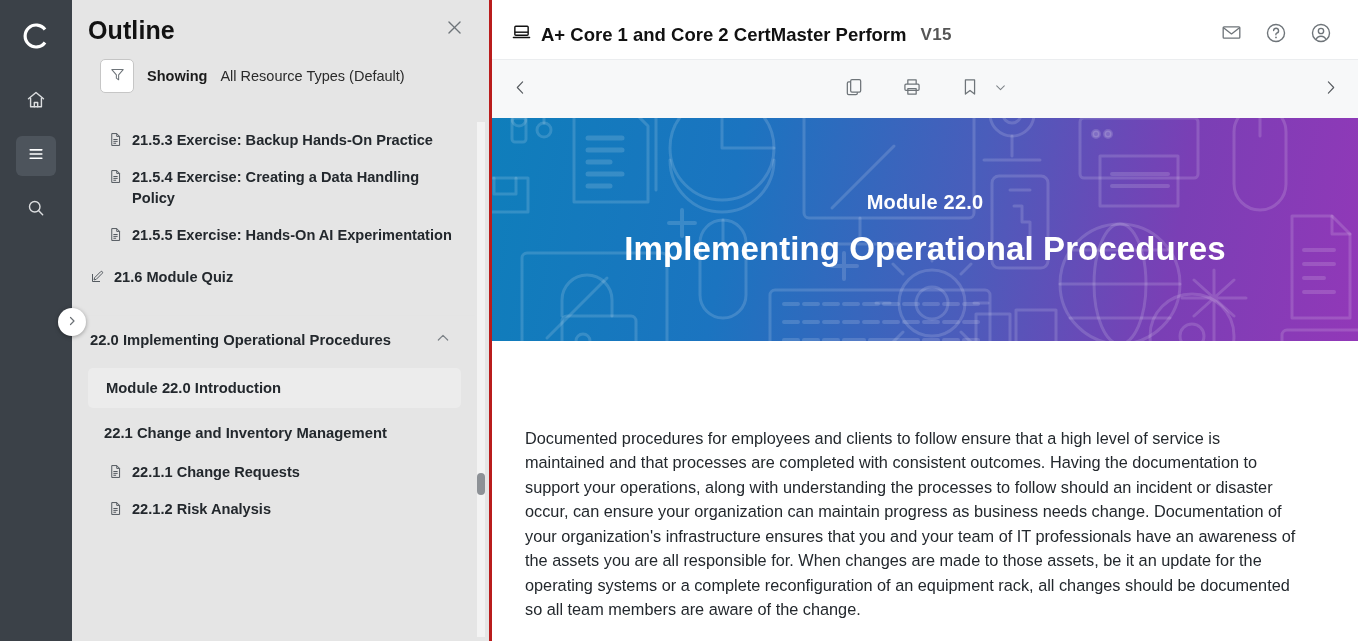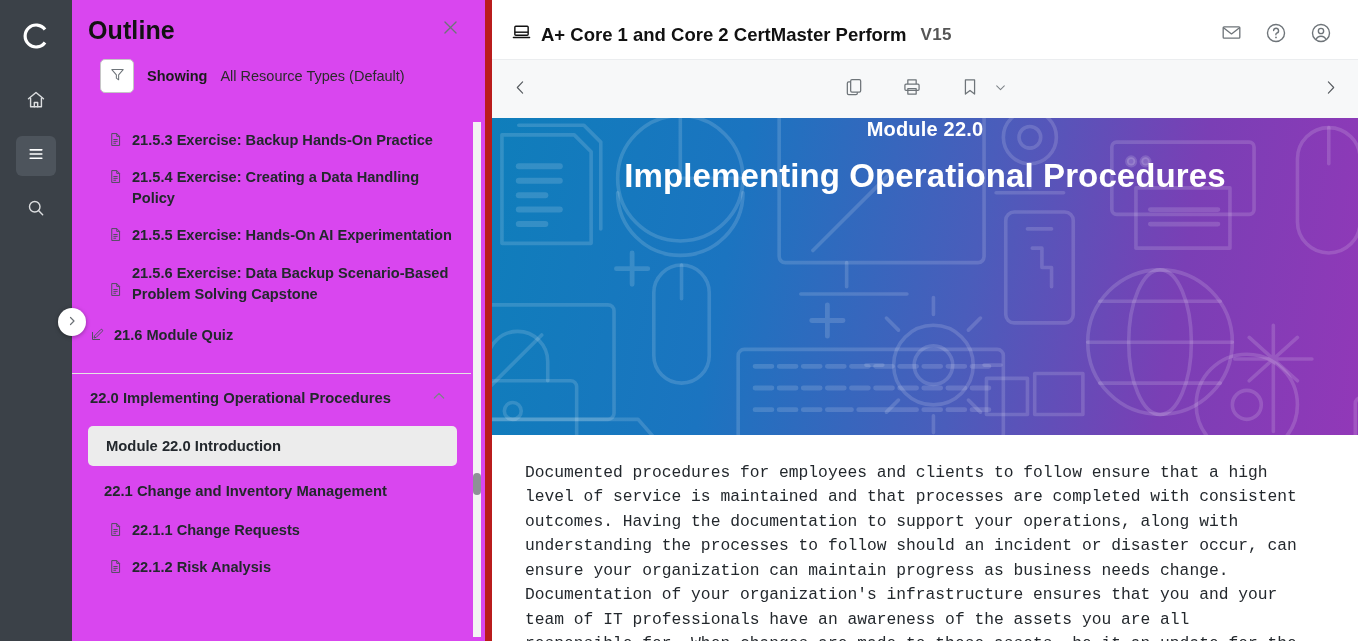--- a/index.html
+++ b/index.html
@@ -36,22 +36,22 @@
     position: absolute; left: 58px; top: 308px;
     width: 28px; height: 28px; border-radius: 50%;
     background: #ffffff; box-shadow: 0 1px 4px rgba(0,0,0,.35);
     display: flex; align-items: center; justify-content: center;
     cursor: pointer; z-index: 30;
   }
 
   
   .outline {
     width: 420px; flex: 0 0 420px; height: 641px;
-    background: #d946ef;
-    border-right: 7px solid #b91c1c;
+    background: #e5e5e5;
+    border-right: 3px solid #b91c1c;
     position: relative; overflow: hidden;
   }
   .outline-head {
     display: flex; align-items: flex-start; justify-content: space-between;
     padding: 16px 22px 0 16px;
   }
   .outline-title {
     font-size: 25px; font-weight: bold; color: #121212; letter-spacing: .1px;
   }
   .close-btn { width: 26px; height: 26px; cursor: pointer; display:flex; align-items:center; justify-content:center; }
@@ -132,35 +132,35 @@
   .tb-center {
     position: absolute; left: 0; right: 0; display: flex;
     align-items: center; justify-content: center; gap: 38px; pointer-events: none;
   }
   .tb-btn { display: flex; align-items: center; justify-content: center; cursor: pointer; pointer-events: auto; }
   .tb-caret { margin-left: -24px; cursor: pointer; pointer-events: auto; }
   .tb-spacer { flex: 1 1 auto; }
 
   
   .banner {
-    position: relative; height: 317px; overflow: hidden;
+    position: relative; height: 223px; overflow: hidden;
     background: linear-gradient(100deg, #0f7ebb 0%, #1b74c0 28%, #4a5dbb 55%, #7a3fb5 78%, #9238b8 100%);
-    display: flex; flex-direction: column; align-items: center; 
+    display: flex; flex-direction: column; align-items: center; justify-content: center;
   }
   .banner svg.pattern { position: absolute; inset: 0; width: 100%; height: 100%; }
   .banner-mod {
     position: relative; z-index: 2; color: #fff; font-size: 20px; font-weight: bold;
     letter-spacing: .2px; margin-bottom: 16px;
   }
   .banner-title {
     position: relative; z-index: 2; color: #fff; font-size: 33px; font-weight: bold;
     letter-spacing: .1px; text-align: center; padding: 0 40px;
   }
 
-  .body-wrap { padding: 26px 56px 0 33px; font-family: Liberation Mono, monospace; }
+  .body-wrap { padding: 85px 56px 0 33px; }
   .body-p {
     font-size: 16.3px; line-height: 1.5; color: #23282d; max-width: 810px;
   }
 </style>
 </head>
 <body>
 
 <div id="app">
 
   <div class="rail">
@@ -268,32 +268,20 @@
             <path d="M6 2.5h8l4.5 4.5v14.5H6z"></path>
               <path d="M14 2.5V7h4.5"></path>
             <line x1="8.6" y1="12" x2="15.4" y2="12"></line>
               <line x1="8.6" y1="15" x2="15.4" y2="15"></line>
               <line x1="8.6" y1="18" x2="13" y2="18"></line>
           </svg>
         </span>
         <span class="tx">21.5.5 Exercise: Hands-On AI Experimentation</span>
       </div>
 
-      <div class="tree-item ind-3">
-        <span class="ico" style="margin-top:19px">
-          <svg width="15" height="15" viewBox="0 0 24 24" fill="none" stroke="#4a5056" stroke-width="1.5" stroke-linejoin="round">
-            <path d="M6 2.5h8l4.5 4.5v14.5H6z"></path>
-              <path d="M14 2.5V7h4.5"></path>
-            <line x1="8.6" y1="12" x2="15.4" y2="12"></line>
-              <line x1="8.6" y1="15" x2="15.4" y2="15"></line>
-              <line x1="8.6" y1="18" x2="13" y2="18"></line>
-          </svg>
-        </span>
-        <span class="tx">21.5.6 Exercise: Data Backup Scenario-Based Problem Solving Capstone</span>
-      </div>
 
       <div class="tree-item ind-1" style="padding-top:12px">
         <span class="ico">
           <svg width="15" height="15" viewBox="0 0 24 24" fill="none" stroke="#4a5056" stroke-width="1.5" stroke-linejoin="round">
             <path d="M19.5 4.2a2 2 0 0 1 0 2.8L10 16.5l-3.6 1 1-3.6 9.5-9.5a2 2 0 0 1 2.6-.2z"></path>
             <path d="M4 8v12h12"></path>
           </svg>
         </span>
         <span class="tx">21.6 Module Quiz</span>
       </div>

